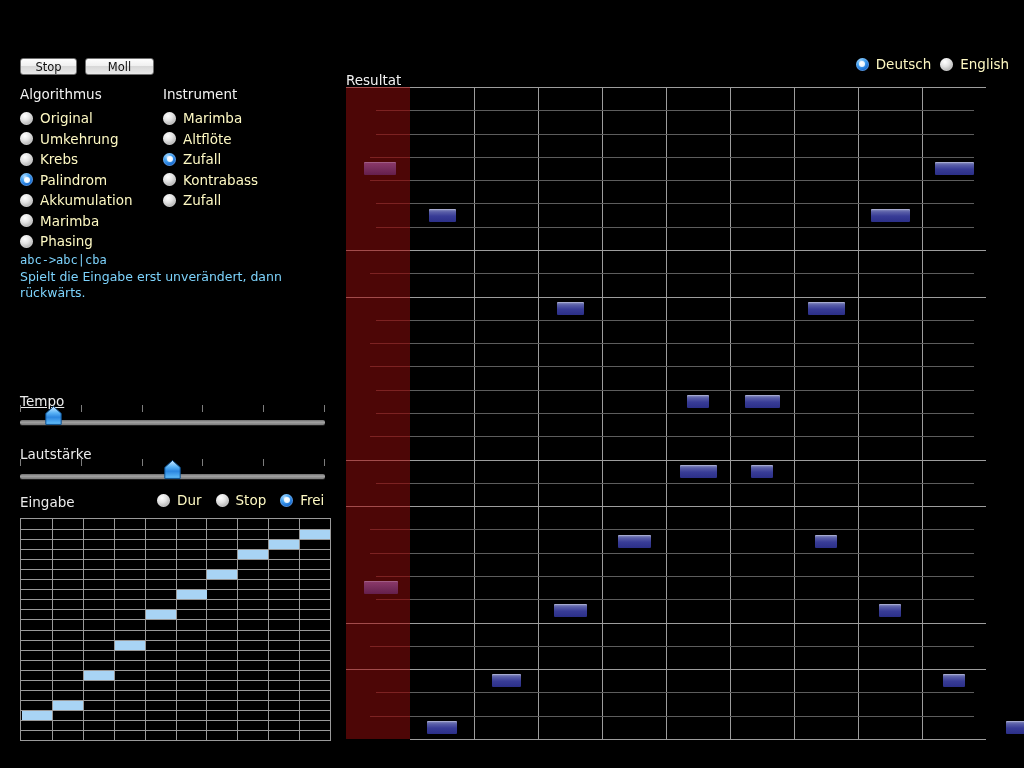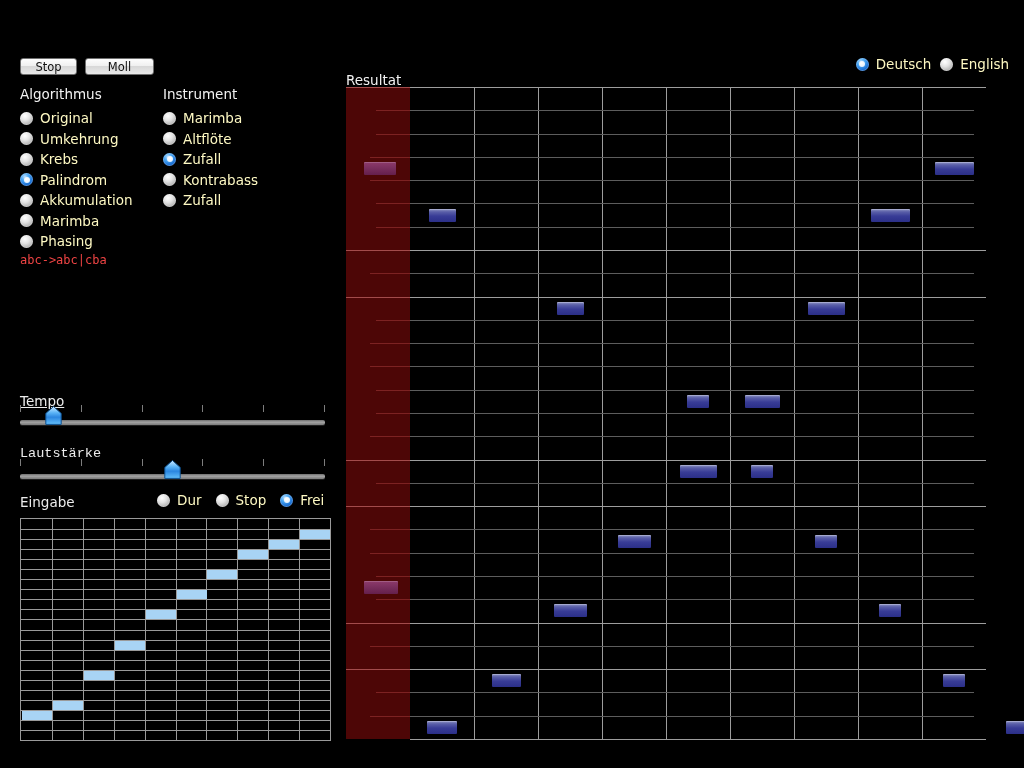--- a/index.html
+++ b/index.html
@@ -36,21 +36,21 @@
   .radio.on::after{
     content:"";position:absolute;left:3.5px;top:3.5px;width:6px;height:6px;border-radius:50%;
     background:radial-gradient(circle at 40% 35%,#ffffff 0%,#e9f4ff 60%,#cfe6ff 100%);
   }
   .radio-lbl{font-size:13.5px;color:#fef9c3;white-space:nowrap;}
 
   .group-title{font-size:13.5px;color:#f2f2f2;margin-bottom:9px;}
 
   
   #desc{position:absolute;left:20px;top:252px;width:300px;
-        font-size:12.5px;line-height:16.5px;color:#ef4444;}
+        font-size:12.5px;line-height:16.5px;color:#7dd3fc;}
   #desc .mono{font-family:"DejaVu Sans Mono","Liberation Mono",monospace;font-size:12px;}
 
   
   .slider-label{position:absolute;font-size:13.5px;color:#ececec;}
   .slider-track{position:absolute;height:5px;border-radius:2px;
     background:linear-gradient(to bottom,#6f6f6f,#a4a4a4 45%,#9a9a9a 55%,#7a7a7a);
     box-shadow:0 1px 0 rgba(255,255,255,.12);cursor:pointer;}
   .ticks{position:absolute;height:7px;}
   .ticks i{position:absolute;top:0;width:1px;height:7px;background:#7d7d7d;}
   .thumb{position:absolute;width:17px;height:19px;cursor:pointer;}
@@ -154,20 +154,21 @@
     <span class="radio-lbl">Kontrabass</span>
     </div>
   <div class="radio-row">
     <span class="radio"></span>
     <span class="radio-lbl">Zufall</span>
     </div>
 </div>
 
 <div id="desc">
   <div class="mono">abc-&gt;abc|cba</div>
+  <div>Spielt die Eingabe erst unverändert, dann rückwärts.</div>
 </div>
 
 <div class="slider-label" style="left:20px;top:393px;text-decoration:underline;">Tempo</div>
 <div class="ticks" id="tempo-ticks" style="left:20px;top:405px;width:305px;">
     <i style="left: 0px;"></i>
     <i style="left: 60.8px;"></i>
     <i style="left: 121.6px;"></i>
     <i style="left: 182.4px;"></i>
     <i style="left: 243.2px;"></i>
     <i style="left: 304px;"></i>
@@ -180,21 +181,21 @@
       <stop offset="0" stop-color="#cfeaff"></stop>
           <stop offset="0.35" stop-color="#5bb4f7"></stop>
       <stop offset="0.6" stop-color="#2b86e0"></stop>
           <stop offset="1" stop-color="#64c0fb"></stop>
         </linearGradient>
       </defs>
     <path d="M8.5 0.5 L16.2 7.4 L16.2 18.4 L0.8 18.4 L0.8 7.4 Z" fill="url(#tg)" stroke="#0d4f8d" stroke-width="1"></path>
   </svg>
 </div>
 
-<div class="slider-label" style="left:20px;top:446px;font-family:Liberation Mono, monospace;">Lautstärke</div>
+<div class="slider-label" style="left:20px;top:446px;">Lautstärke</div>
 <div class="ticks" id="vol-ticks" style="left:20px;top:459px;width:305px;">
     <i style="left: 0px;"></i>
     <i style="left: 60.8px;"></i>
     <i style="left: 121.6px;"></i>
     <i style="left: 182.4px;"></i>
     <i style="left: 243.2px;"></i>
     <i style="left: 304px;"></i>
   </div>
 <div class="slider-track" id="vol-track" style="left:20px;top:474px;width:305px;"></div>
 <div class="thumb" id="vol-thumb" style="left: 164px; top: 460px;">

